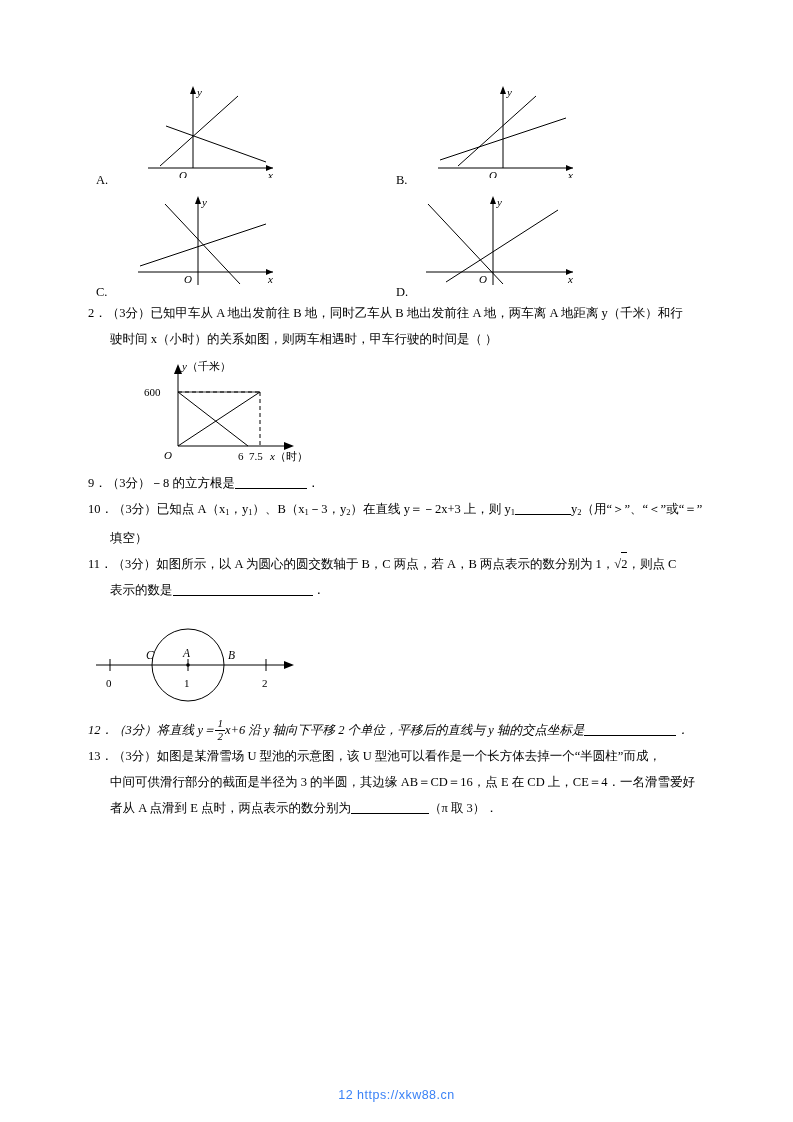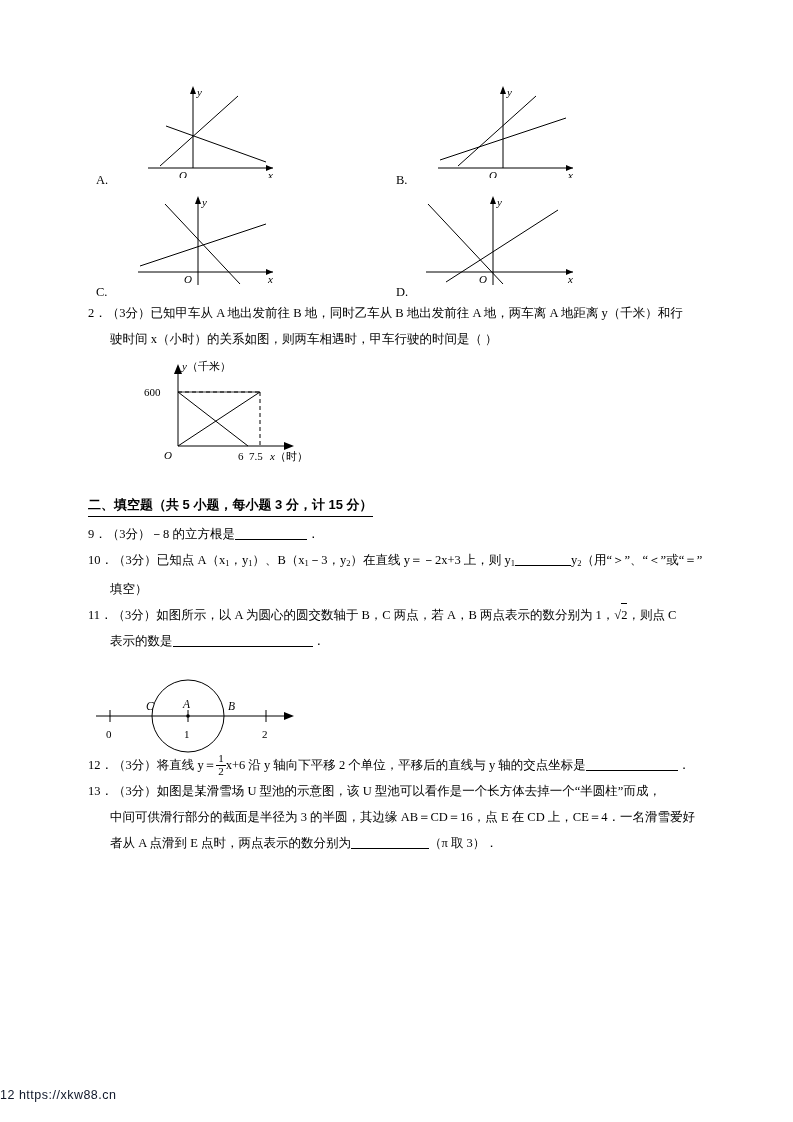--- a/index.html
+++ b/index.html
@@ -99,24 +99,24 @@
 
   
   .q11fig { position: relative; height: 96px; }
 
   
   .footer {
     position: absolute;
     left: 0;
     top: 1088px;
     width: 793px;
-    text-align: left;
+    text-align: center;
     font-family: "Liberation Sans", sans-serif;
     font-size: 12.5px;
-    color: #0f172a;
+    color: #3b82f6;
     letter-spacing: 0.5px;
   }
   .sqrt-wrap { position: relative; display: inline-block; }
   .sqrt-bar { border-top: 1px solid #000; position: absolute; left: 7px; right: 0; top: 1px; }
 </style>
 </head>
 <body>
 
 <div class="page">
 
@@ -215,23 +215,20 @@
         <text x="72" y="16" font-family="Liberation Serif, serif" font-size="11"><tspan font-style="italic">y</tspan>（千米）</text>
         <text x="34" y="42" font-family="Liberation Serif, serif" font-size="11">600</text>
         <text x="54" y="105" font-family="Liberation Serif, serif" font-size="11" font-style="italic">O</text>
         <text x="128" y="106" font-family="Liberation Serif, serif" font-size="11">6</text>
         <text x="139" y="106" font-family="Liberation Serif, serif" font-size="11">7.5</text>
         <text x="160" y="106" font-family="Liberation Serif, serif" font-size="11"><tspan font-style="italic">x</tspan>（时）</text>
       </svg>
     </div>
 
 
-    <div style="margin-top:10px;">
-      <span class="section-title">二、填空题（共 5 小题，每小题 3 分，计 15 分）</span>
-    </div>
 
     <div class="qline q-block">
       <span>9．（3分）</span><span>－8 的立方根是</span><span class="blank" style="width:72px;"></span><span>．</span>
     </div>
 
     <div class="qline q-block">
       <span>10．（3分）</span><span>已知点 A（x</span><span class="sub">1</span><span>，y</span><span class="sub">1</span><span>）、B（x</span><span class="sub">1</span><span>－3，y</span><span class="sub">2</span><span>）在直线 y＝－2x+3 上，则 y</span><span class="sub">1</span><span class="blank" style="width:56px;"></span><span>y</span><span class="sub">2</span><span>（用“＞”、“＜”或“＝”</span>
     </div>
     <div class="qline indent">
       <span>填空）</span>
@@ -260,21 +257,21 @@
 
         <text x="58" y="52" font-family="Liberation Serif, serif" font-size="11.5" font-style="italic">C</text>
         <text x="95" y="50" font-family="Liberation Serif, serif" font-size="11.5" font-style="italic">A</text>
         <text x="140" y="52" font-family="Liberation Serif, serif" font-size="11.5" font-style="italic">B</text>
         <text x="18" y="80" font-family="Liberation Serif, serif" font-size="11">0</text>
         <text x="96" y="80" font-family="Liberation Serif, serif" font-size="11">1</text>
         <text x="174" y="80" font-family="Liberation Serif, serif" font-size="11">2</text>
       </svg>
     </div>
 
-    <div class="qline" style="margin-top:2px;">
+    <div class="qline" style="margin-top:18px;font-style:italic;">
       <span>12．（3分）</span><span>将直线 y＝</span><span class="frac"><span class="num">1</span><span class="den">2</span></span><span>x+6 沿 y 轴向下平移 2 个单位，平移后的直线与 y 轴的交点坐标是</span><span class="blank" style="width:92px;"></span><span>．</span>
     </div>
 
     <div class="qline q-block">
       <span>13．（3分）</span><span>如图是某滑雪场 U 型池的示意图，该 U 型池可以看作是一个长方体去掉一个“半圆柱”而成，</span>
     </div>
     <div class="qline indent">
       <span>中间可供滑行部分的截面是半径为 3 的半圆，其边缘 AB＝CD＝16，点 E 在 CD 上，CE＝4．一名滑雪爱好</span>
     </div>
     <div class="qline indent">

